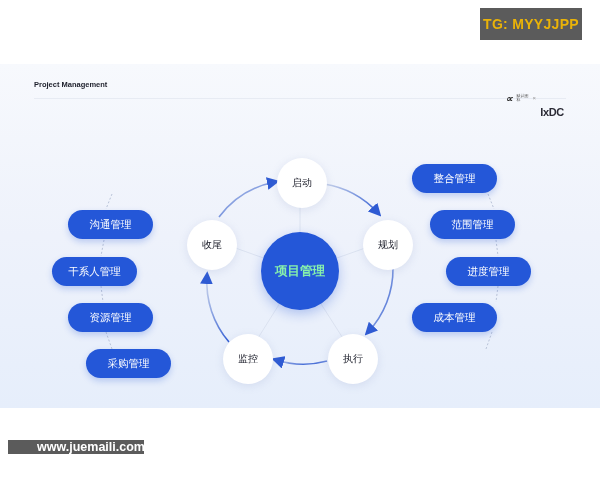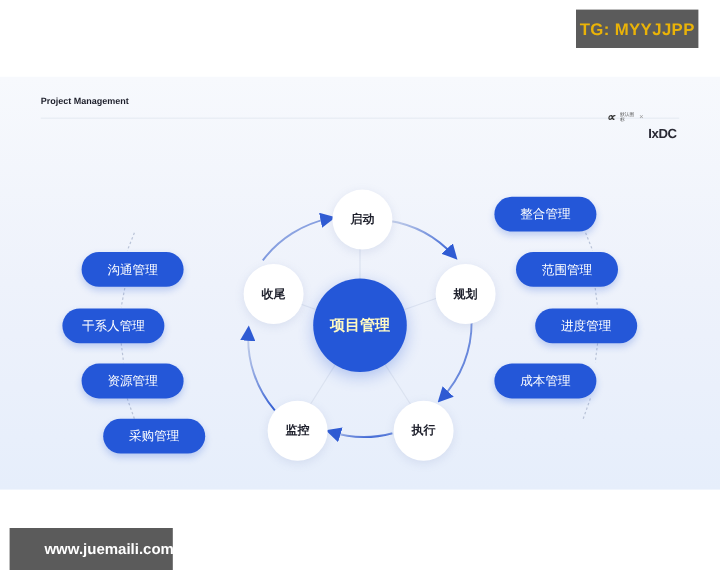--- a/index.html
+++ b/index.html
@@ -24,29 +24,29 @@
   .logo-b { font-size:11px; font-weight:bold; color:#2a2a35; letter-spacing:-0.3px;margin-top:28px; }
 
   .title { position:absolute; left:0; width:600px; top:51px; text-align:center;
     font-size:15px; font-weight:bold; color:#1d1f2b; letter-spacing:0.5px; }
 
   .pill { position:absolute; height:29px; border-radius:15px; background:#2457d8;
     color:#fff; font-size:10.5px; display:flex; align-items:center; justify-content:center;
     box-shadow:0 3px 6px rgba(36,87,216,0.25); }
 
   .node { position:absolute; width:50px; height:50px; border-radius:50%; background:#fff;
-    display:flex; align-items:center; justify-content:center; font-size:10px; font-weight:bold;
+    display:flex; align-items:center; justify-content:center; font-size:10px; font-weight:normal;
     color:#1d1f2b; box-shadow:0 2px 8px rgba(120,140,190,0.18); }
   .center { position:absolute; left:261px; top:168px; width:78px; height:78px; border-radius:50%;
-    background:#2457d8; color:#fef9c3; display:flex; align-items:center; justify-content:center;
+    background:#2457d8; color:#86efac; display:flex; align-items:center; justify-content:center;
     font-size:12.5px; font-weight:bold; box-shadow:0 4px 12px rgba(36,87,216,0.3); }
 
   svg.diagram { position:absolute; left:0; top:0; }
 
-  .url-badge { position:absolute; left:8px; top:440px; width:136px; height:35px; background:#5b5b5b;
+  .url-badge { position:absolute; left:8px; top:440px; width:136px; height:14px; background:#5b5b5b;
     color:#fff; font-family:"Liberation Sans", sans-serif; font-size:12.5px; font-weight:bold;
     display:flex; align-items:center; justify-content:center;padding-left:30px; }
 </style>
 </head>
 <body>
 
 <div class="tg-badge">TG: MYYJJPP</div>
 
 <div class="slide">
   <div class="slide-header">Project Management</div>
@@ -105,18 +105,18 @@
 
   <div class="pill" style="left:412px; top:100px; width:85px;">整合管理</div>
   <div class="pill" style="left:446px; top:193px; width:85px;">进度管理</div>
   <div class="pill" style="left:430px; top:146px; width:85px;">范围管理</div>
   <div class="pill" style="left:412px; top:239px; width:85px;">成本管理</div>
 
   <div class="node" style="left:277px; top:94px;">启动</div>
   <div class="node" style="left:363px; top:156px;">规划</div>
   <div class="node" style="left:328px; top:270px;">执行</div>
   <div class="node" style="left:223px; top:270px;">监控</div>
-  <div class="node" style="left:203px; top:156px;">收尾</div>
+  <div class="node" style="left:187px; top:156px;">收尾</div>
 
   <div class="center">项目管理</div>
 </div>
 
 <div class="url-badge">www.juemaili.com</div>
 
 </body></html>

